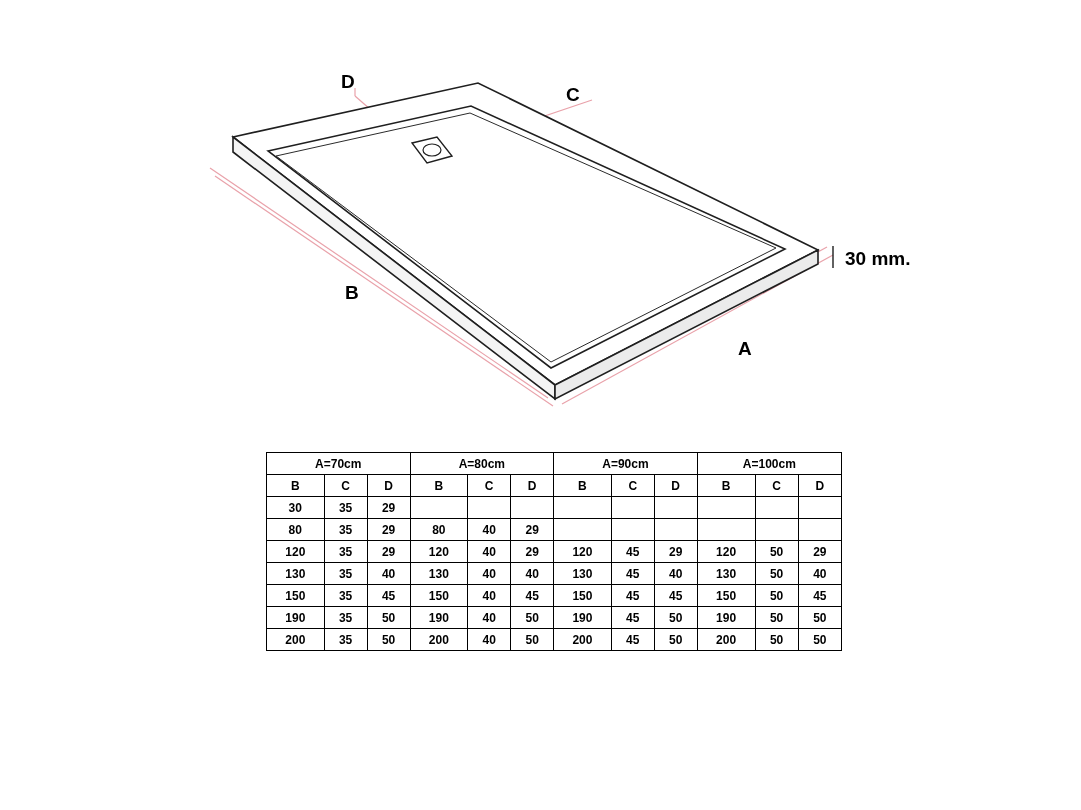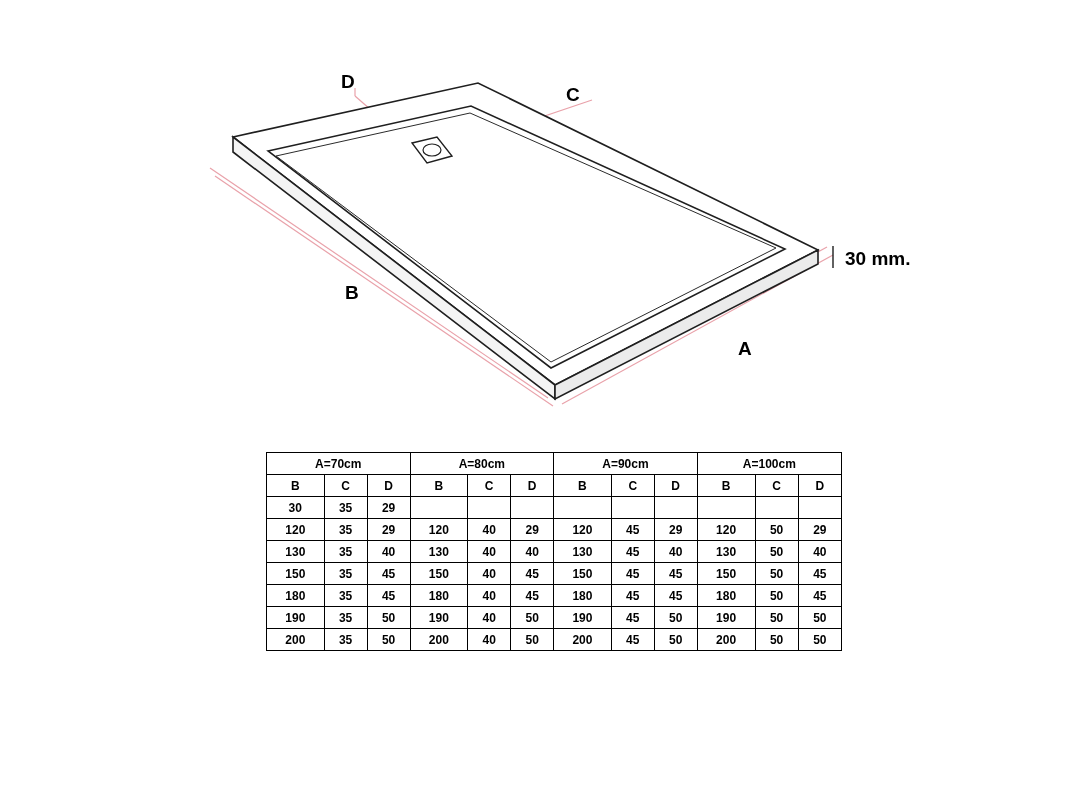--- a/index.html
+++ b/index.html
@@ -177,72 +177,72 @@
           <td class="val"></td>
           <td class="val"></td>
           <td class="val"></td>
           <td class="val"></td>
           <td class="val"></td>
           <td class="val"></td>
           <td class="val"></td>
           <td class="val"></td>
         </tr>
         <tr>
-          <td class="val">120</td>
-          <td class="val">35</td>
-          <td class="val">29</td>
-          <td class="val">120</td>
-          <td class="val">40</td>
-          <td class="val">29</td>
-          <td class="val">120</td>
-          <td class="val">45</td>
-          <td class="val">29</td>
-          <td class="val">120</td>
-          <td class="val">50</td>
-          <td class="val">29</td>
-        </tr>
-        <tr>
-          <td class="val">130</td>
-          <td class="val">35</td>
-          <td class="val">40</td>
-          <td class="val">130</td>
-          <td class="val">40</td>
-          <td class="val">40</td>
-          <td class="val">130</td>
-          <td class="val">45</td>
-          <td class="val">40</td>
-          <td class="val">130</td>
-          <td class="val">50</td>
-          <td class="val">40</td>
-        </tr>
-        <tr>
-          <td class="val">150</td>
-          <td class="val">35</td>
-          <td class="val">45</td>
-          <td class="val">150</td>
-          <td class="val">40</td>
-          <td class="val">45</td>
-          <td class="val">150</td>
-          <td class="val">45</td>
-          <td class="val">45</td>
-          <td class="val">150</td>
-          <td class="val">50</td>
-          <td class="val">45</td>
-        </tr>
-        <tr>
-          <td class="val">180</td>
-          <td class="val">35</td>
-          <td class="val">45</td>
-          <td class="val">180</td>
-          <td class="val">40</td>
-          <td class="val">45</td>
-          <td class="val">180</td>
-          <td class="val">45</td>
-          <td class="val">45</td>
-          <td class="val">180</td>
+          <td class="val">80</td>
+          <td class="val">35</td>
+          <td class="val">29</td>
+          <td class="val">80</td>
+          <td class="val">40</td>
+          <td class="val">29</td>
+          <td class="val"></td>
+          <td class="val"></td>
+          <td class="val"></td>
+          <td class="val"></td>
+          <td class="val"></td>
+          <td class="val"></td>
+        </tr>
+        <tr>
+          <td class="val">120</td>
+          <td class="val">35</td>
+          <td class="val">29</td>
+          <td class="val">120</td>
+          <td class="val">40</td>
+          <td class="val">29</td>
+          <td class="val">120</td>
+          <td class="val">45</td>
+          <td class="val">29</td>
+          <td class="val">120</td>
+          <td class="val">50</td>
+          <td class="val">29</td>
+        </tr>
+        <tr>
+          <td class="val">130</td>
+          <td class="val">35</td>
+          <td class="val">40</td>
+          <td class="val">130</td>
+          <td class="val">40</td>
+          <td class="val">40</td>
+          <td class="val">130</td>
+          <td class="val">45</td>
+          <td class="val">40</td>
+          <td class="val">130</td>
+          <td class="val">50</td>
+          <td class="val">40</td>
+        </tr>
+        <tr>
+          <td class="val">150</td>
+          <td class="val">35</td>
+          <td class="val">45</td>
+          <td class="val">150</td>
+          <td class="val">40</td>
+          <td class="val">45</td>
+          <td class="val">150</td>
+          <td class="val">45</td>
+          <td class="val">45</td>
+          <td class="val">150</td>
           <td class="val">50</td>
           <td class="val">45</td>
         </tr>
         <tr>
           <td class="val">190</td>
           <td class="val">35</td>
           <td class="val">50</td>
           <td class="val">190</td>
           <td class="val">40</td>
           <td class="val">50</td>

